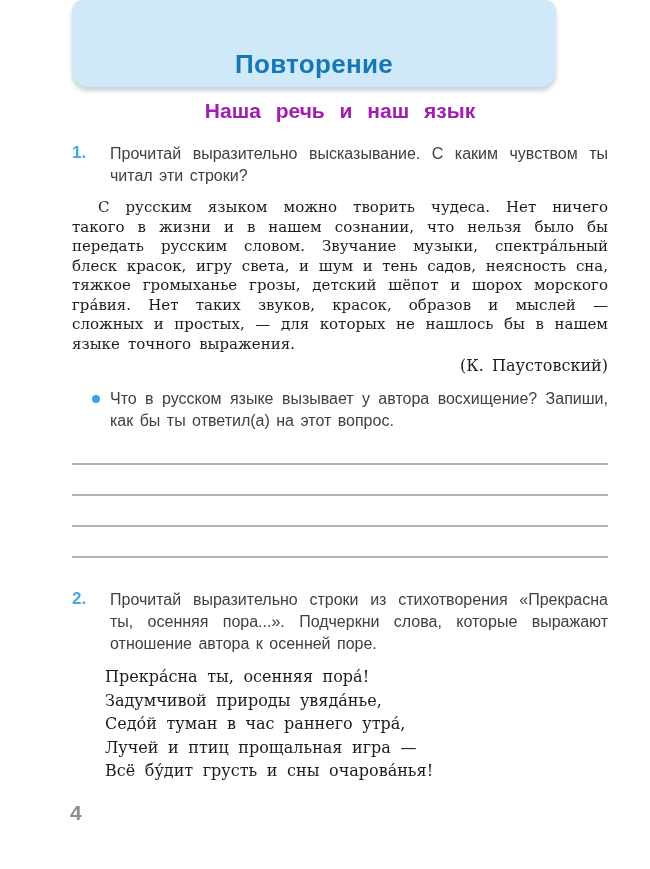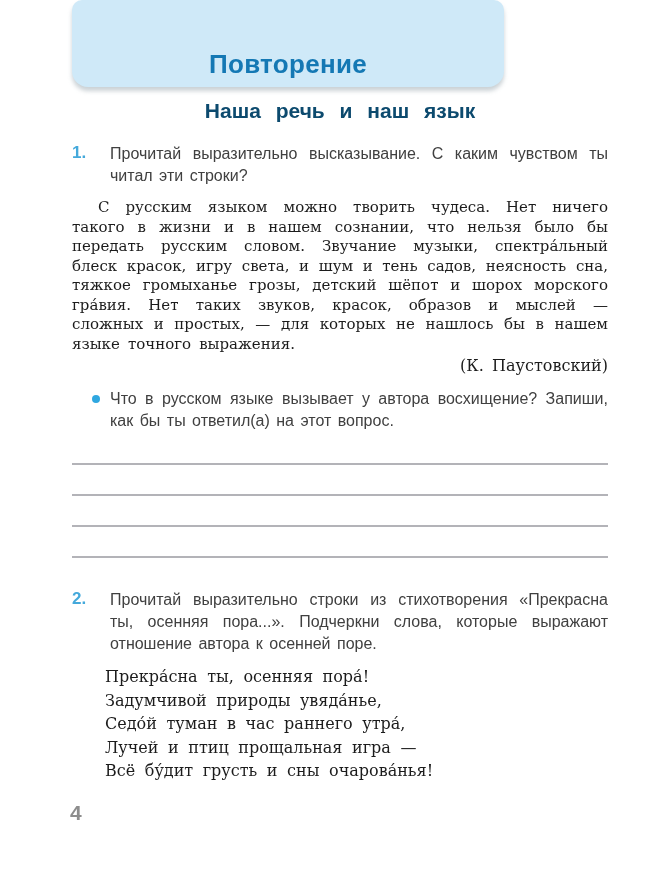--- a/index.html
+++ b/index.html
@@ -14,21 +14,21 @@
     background: #ffffff;
     overflow: hidden;
     font-family: "Liberation Sans", sans-serif;
   }
 
   
   .header-box {
     position: absolute;
     left: 72px;
     top: 0;
-    width: 432px;
+    width: 484px;
     height: 87px;
     background: #cfe9f8;
     border-radius: 10px 10px 16px 16px;
     box-shadow: 0 4px 4px rgba(140,155,165,0.45);
     display: flex;
     align-items: flex-end;
     justify-content: center;
     padding-bottom: 7px;
     box-sizing: border-box;
   }
@@ -39,21 +39,21 @@
     letter-spacing: 0.3px;
   }
   .subtitle {
     position: absolute;
     left: 72px;
     top: 99px;
     width: 536px;
     text-align: center;
     font-size: 21px;
     font-weight: bold;
-    color: #0c4a6e;
+    color: #a21caf;
     word-spacing: 9px;
   }
 
   
   .content {
     position: absolute;
     left: 72px;
     top: 143px;
     width: 536px;
   }

